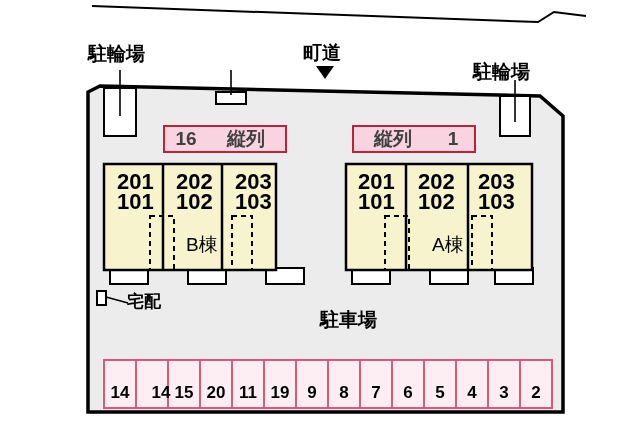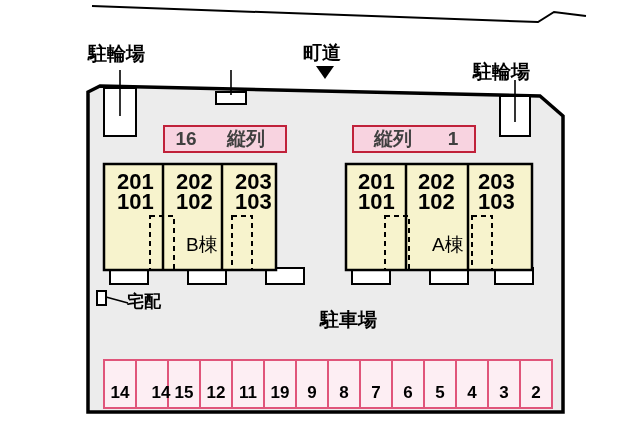--- a/index.html
+++ b/index.html
@@ -121,21 +121,21 @@
   <div class="lbl lbl-bldg" style="left:424px;top:235px;margin-left:8px;">A棟</div>
 
   <div class="lbl lbl-takuhai" style="left:127px;top:293px;">宅配</div>
 
   <div class="lbl lbl-park" style="left:296px;top:310px;">駐車場</div>
 
   <div id="stall-labels">
       <div class="lbl lbl-stall" style="left: 120px; top: 384px; transform: translate(-50%, 0px);">14</div>
       <div class="lbl lbl-stall" style="left: 152px; top: 384px; transform: translate(-50%, 0px); margin-left: 9px;">14</div>
       <div class="lbl lbl-stall" style="left: 184px; top: 384px; transform: translate(-50%, 0px);">15</div>
-      <div class="lbl lbl-stall" style="left: 216px; top: 384px; transform: translate(-50%, 0px);">12</div>
+      <div class="lbl lbl-stall" style="left: 216px; top: 384px; transform: translate(-50%, 0px);">20</div>
       <div class="lbl lbl-stall" style="left: 248px; top: 384px; transform: translate(-50%, 0px);">11</div>
       <div class="lbl lbl-stall" style="left: 280px; top: 384px; transform: translate(-50%, 0px);">19</div>
       <div class="lbl lbl-stall" style="left: 312px; top: 384px; transform: translate(-50%, 0px);">9</div>
       <div class="lbl lbl-stall" style="left: 344px; top: 384px; transform: translate(-50%, 0px);">8</div>
       <div class="lbl lbl-stall" style="left: 376px; top: 384px; transform: translate(-50%, 0px);">7</div>
       <div class="lbl lbl-stall" style="left: 408px; top: 384px; transform: translate(-50%, 0px);">6</div>
       <div class="lbl lbl-stall" style="left: 440px; top: 384px; transform: translate(-50%, 0px);">5</div>
       <div class="lbl lbl-stall" style="left: 472px; top: 384px; transform: translate(-50%, 0px);">4</div>
       <div class="lbl lbl-stall" style="left: 504px; top: 384px; transform: translate(-50%, 0px);">3</div>
       <div class="lbl lbl-stall" style="left: 536px; top: 384px; transform: translate(-50%, 0px);">2</div>

